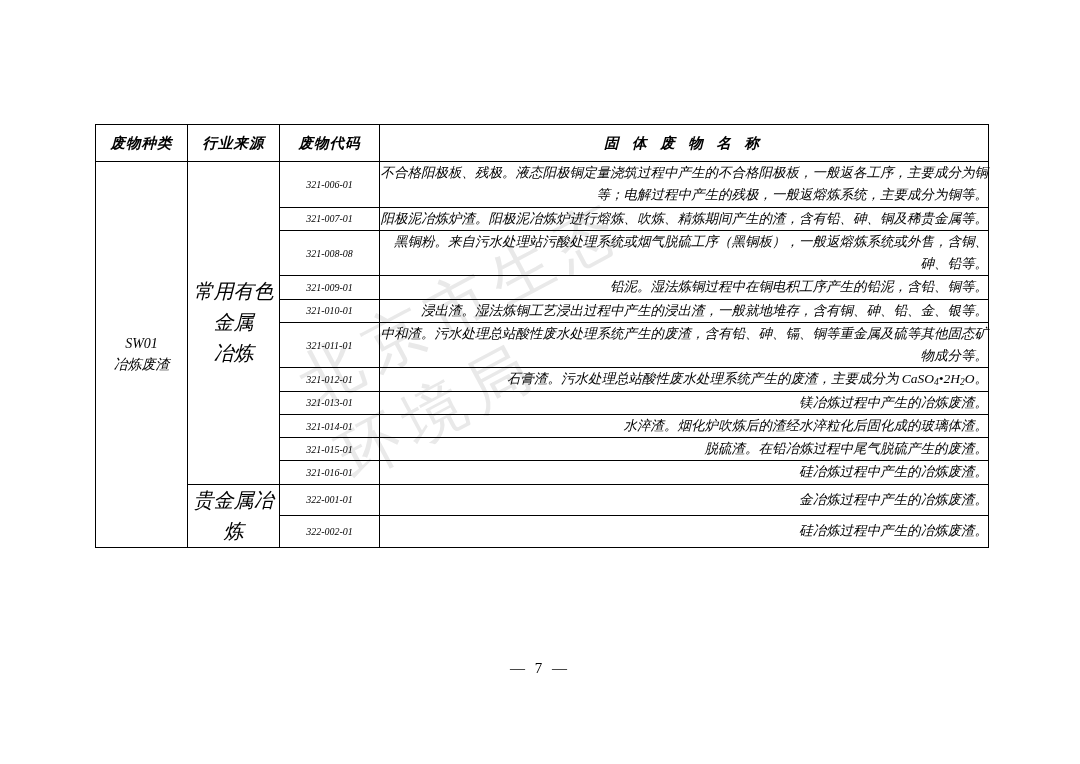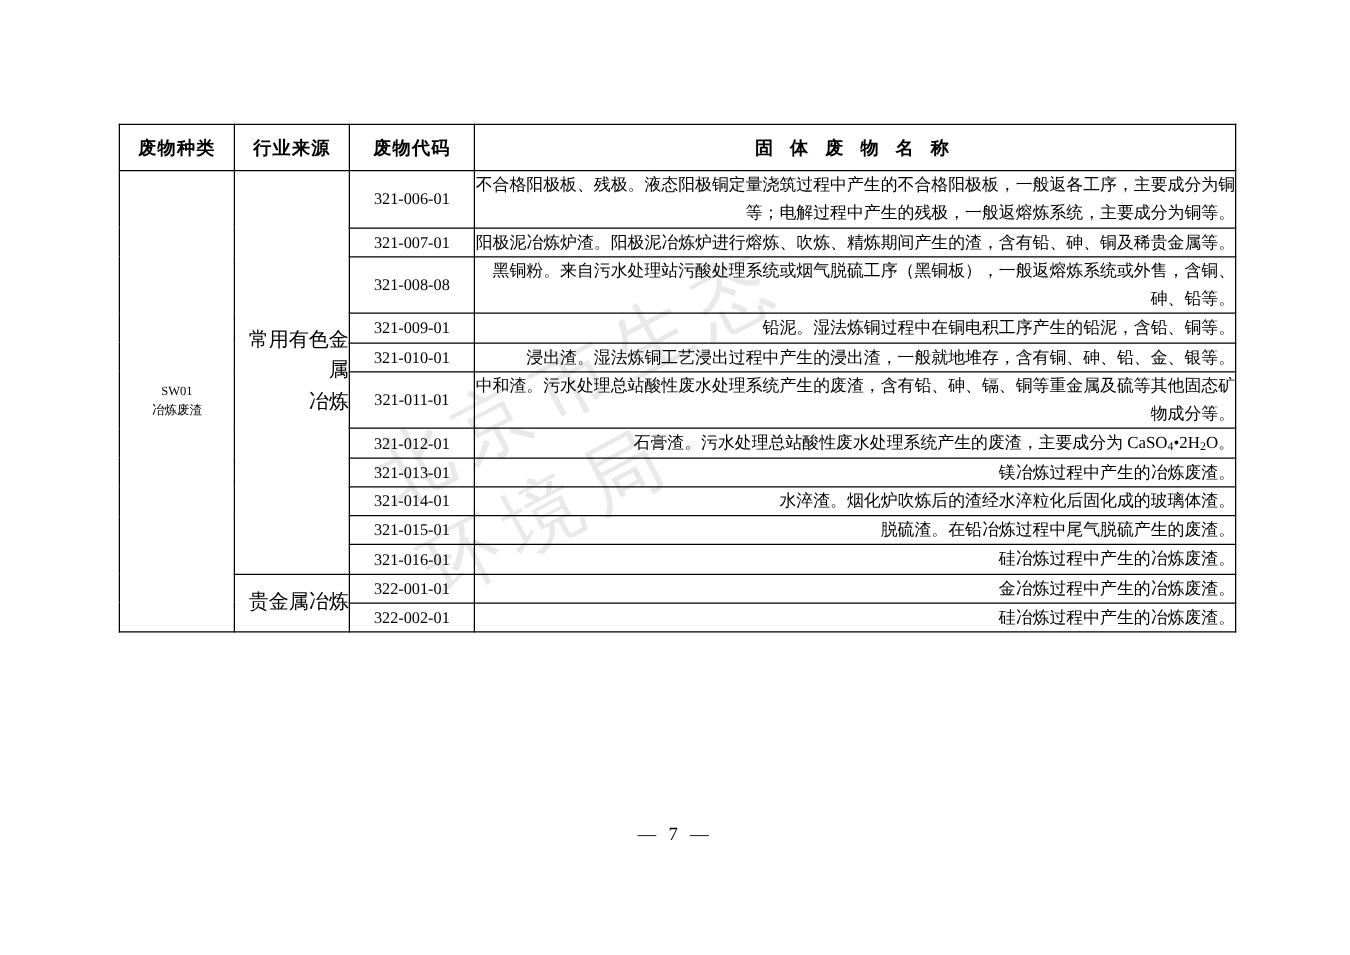--- a/index.html
+++ b/index.html
@@ -34,26 +34,27 @@
     transform: rotate(-28deg);
     letter-spacing: 10px;
     line-height: 1.35;
     pointer-events: none;
     user-select: none;
     z-index: 5;
   }
   table.doc-table {
     position: absolute;
     left: 95px;
-    top: 99px;
+    top: 124px;
     width: 893px;
     border-collapse: collapse;
     table-layout: fixed;
     z-index: 10;
     background: transparent;
+    font-style: italic;
   }
   table.doc-table td, table.doc-table th {
     border: 1px solid #000;
     padding: 0;
     vertical-align: middle;
     background: transparent;
   }
   .hdr {
     text-align: center;
     font-size: 14.5px;
@@ -66,31 +67,31 @@
     letter-spacing: 5px;
     text-align: center;
   }
   .col-kind { width: 92px; }
   .col-src  { width: 92px; }
   .col-code { width: 100px; }
   .col-name { width: 609px; }
 
   .cell-kind {
     text-align: center;
+    font-size: 14px;
+    line-height: 1.55;
+  }
+  .cell-src {
+    text-align: center;
+    font-size: 20px;
+    line-height: 1.55;
+  }
+  .cell-code {
+    text-align: center;
     font-size: 10px;
-    line-height: 1.55;
-  }
-  .cell-src {
-    text-align: right;
-    font-size: 16px;
-    line-height: 1.55;
-  }
-  .cell-code {
-    text-align: center;
-    font-size: 13px;
     font-family: "Liberation Serif", serif;
     padding: 6px 2px;
   }
   .cell-name {
     text-align: right;
     font-size: 13.5px;
     line-height: 1.65;
     padding: 7px 8px 7px 9px;
   }
   .cell-name sub {

